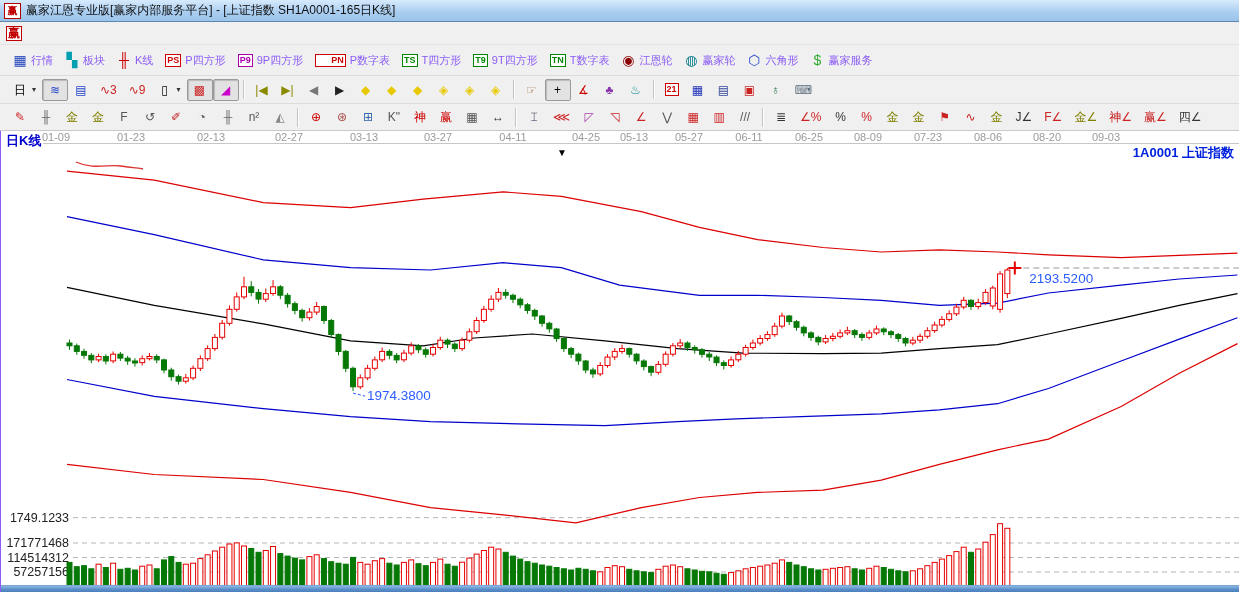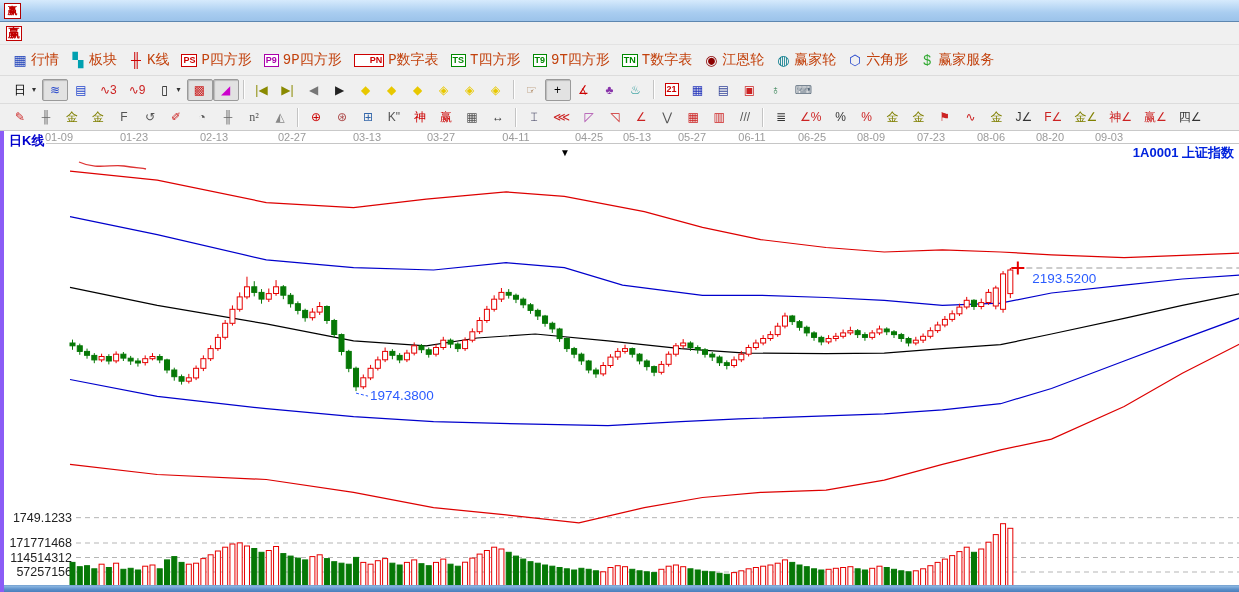--- a/index.html
+++ b/index.html
@@ -19,44 +19,45 @@
   
   .toolbar{background:#f0f0f0;display:flex;align-items:center;padding-left:7px;box-sizing:border-box;}
   .tb1{height:31px;border-bottom:1px solid #dcdcdc;}
   .tb2{height:28px;border-bottom:1px solid #dcdcdc;}
   .tb3{height:27px;border-bottom:1px solid #c9c9c9;}
   .tbtn{display:flex;align-items:center;gap:4px;padding:2px 5px;border:1px solid transparent;border-radius:2px;cursor:default;}
   .tbtn.pressed{border:1px solid #9a9a9a;background:#e2e2e2;box-shadow:inset 1px 1px 1px rgba(0,0,0,.18);}
   .gicon{font-size:14px;line-height:16px;min-width:14px;text-align:center;}
   .gicon.small{font-size:12px;}
   .boxicon{font-size:9px;font-weight:bold;border:1px solid;padding:0 1px;line-height:11px;background:#fff;}
-  .tlabel{font-size:14px;color:#c2410c;white-space:nowrap;font-family:Liberation Mono, monospace;}
+  .tlabel{font-size:11px;color:#8b5cf6;white-space:nowrap;}
   .dd{font-size:8px;color:#333;margin-left:1px;}
   .tsep{width:1px;height:19px;background:#c4c4c4;border-right:1px solid #fff;margin:0 4px;}
 
   
-  .chart-area{position:relative;height:461px;background:#fff;border-left:4px solid #8b5cf6;box-sizing:border-box;}
+  .chart-area{position:relative;height:461px;background:#fff;border-left:1px solid #8b5cf6;box-sizing:border-box;}
   .pane-label{position:absolute;left:5px;top:1px;color:#0000cc;font-size:13px;font-weight:bold;}
   .date-row{position:absolute;left:42px;right:0;top:0;height:12px;}
   .date-tick{position:absolute;top:0;transform:translateX(-50%);font-size:11px;color:#9a9a9a;white-space:nowrap;}
   .date-line{position:absolute;left:42px;right:0;top:12px;height:1px;background:#c6c6c6;}
   .indicator-row{position:absolute;left:74px;top:14px;height:16px;display:flex;gap:14px;align-items:center;font-size:13px;font-weight:bold;white-space:nowrap;}
   .ind-caret{position:absolute;left:556px;top:16px;font-size:10px;color:#000;}
   .symbol-label{position:absolute;right:5px;top:13px;color:#0022dd;font-size:13px;font-weight:bold;}
   .squiggle{position:absolute;left:74px;top:29px;}
   #chart-svg{position:absolute;left:0;top:37px;}
   .bottom-strip{position:absolute;left:0;bottom:0;width:1239px;height:6px;background:linear-gradient(#8db8e2,#5b8fc9 55%,#4a7fbc);border-top:1px solid #7aa6d4;}
 </style>
 </head>
 <body>
 
 <div class="window">
 
   <div class="titlebar">
     <span class="app-logo">赢</span>
+    <span class="title-text">赢家江恩专业版[赢家内部服务平台] - [上证指数  SH1A0001-165日K线]</span>
   </div>
 
   <div class="menubar">
     <span class="menu-logo">赢</span>
   </div>
 
   <div class="toolbar tb1" id="tb1">
       <div class="tbtn">
         <span class="gicon" style="color: rgb(34, 68, 187);">▦</span>
         <span class="tlabel">行情</span>
@@ -226,21 +227,21 @@
       <div class="tbtn">
         <span class="gicon small" style="color: rgb(204, 34, 34);">✐</span>
       </div>
       <div class="tbtn">
         <span class="gicon small" style="color: rgb(85, 85, 85);">◔</span>
       </div>
       <div class="tbtn">
         <span class="gicon small" style="color: rgb(102, 102, 102);">╫</span>
       </div>
       <div class="tbtn">
-        <span class="gicon small" style="color: rgb(85, 85, 85); font-family: Liberation Serif, serif;">n²</span>
+        <span class="gicon small" style="color: rgb(85, 85, 85);">n²</span>
       </div>
       <div class="tbtn">
         <span class="gicon small" style="color: rgb(136, 136, 136);">◭</span>
       </div>
       <span class="tsep"></span>
       <div class="tbtn">
         <span class="gicon small" style="color: rgb(204, 0, 0);">⊕</span>
       </div>
       <div class="tbtn">
         <span class="gicon small" style="color: rgb(170, 68, 68);">⊛</span>

